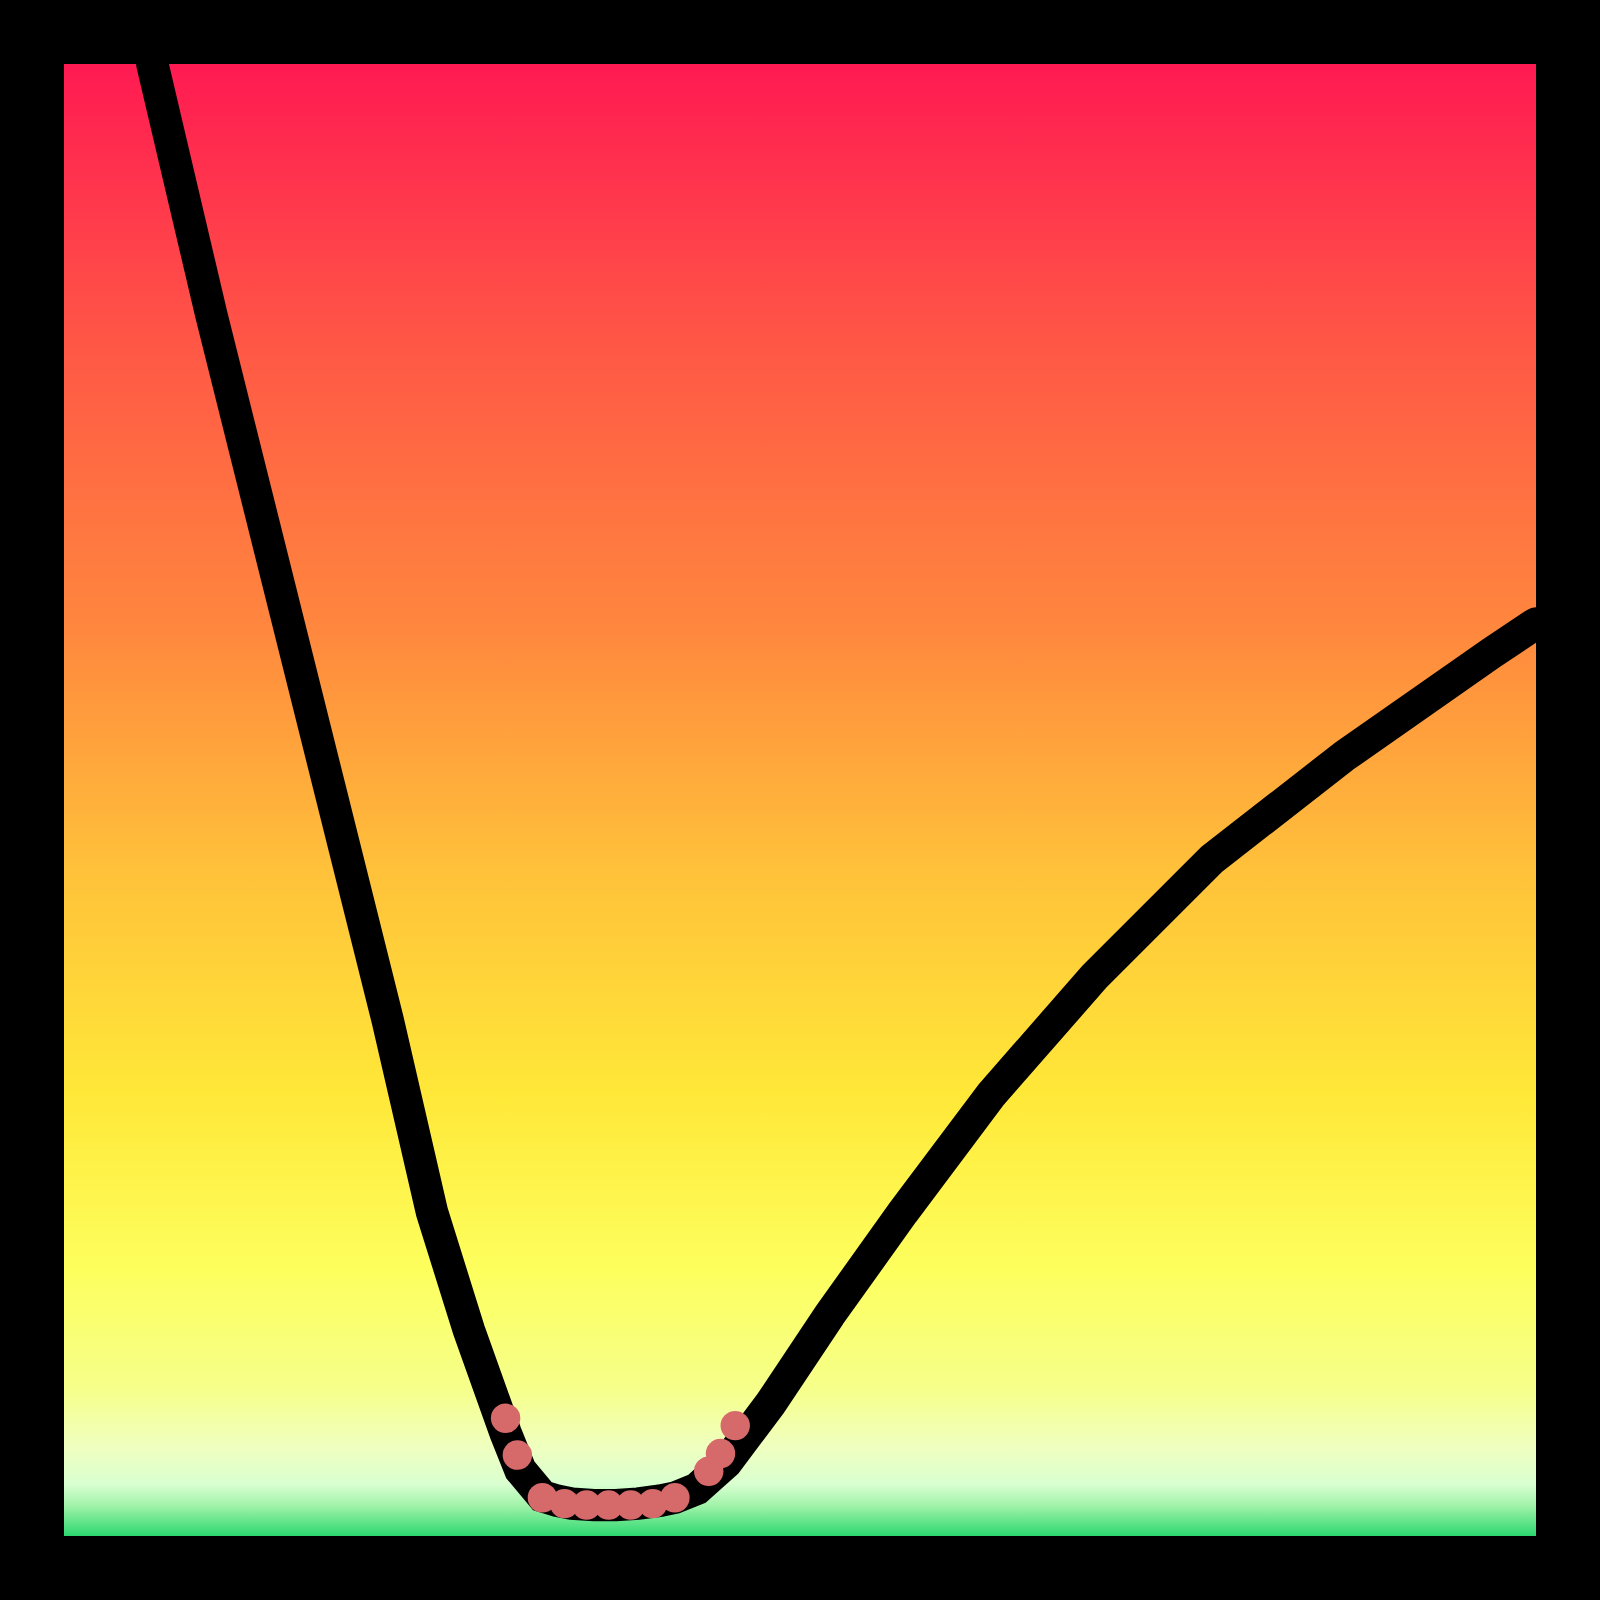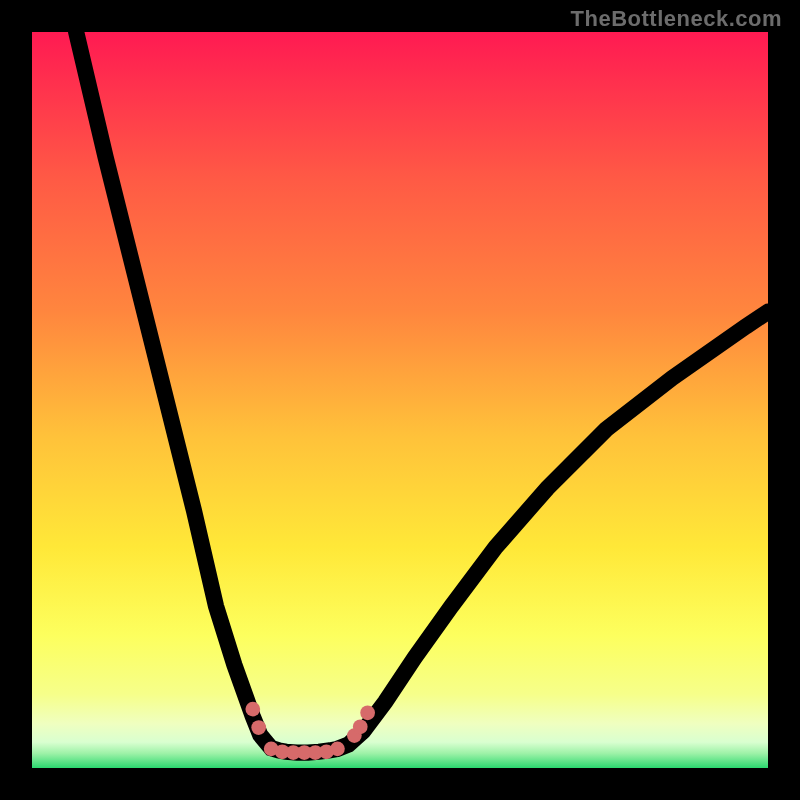--- a/index.html
+++ b/index.html
@@ -91,14 +91,13 @@
           <circle cx="38.5" cy="97.9" r="1" class="marker"></circle>
           <circle cx="40" cy="97.8" r="1" class="marker"></circle>
           <circle cx="41.5" cy="97.4" r="1" class="marker"></circle>
           <circle cx="43.8" cy="95.6" r="1" class="marker"></circle>
           <circle cx="44.6" cy="94.4" r="1" class="marker"></circle>
           <circle cx="45.6" cy="92.5" r="1" class="marker"></circle>
         </g>
     </svg>
   </div>
 
-  <div class="watermark">TheBottleneck.com</div>
 </div>
 
 </body></html>

